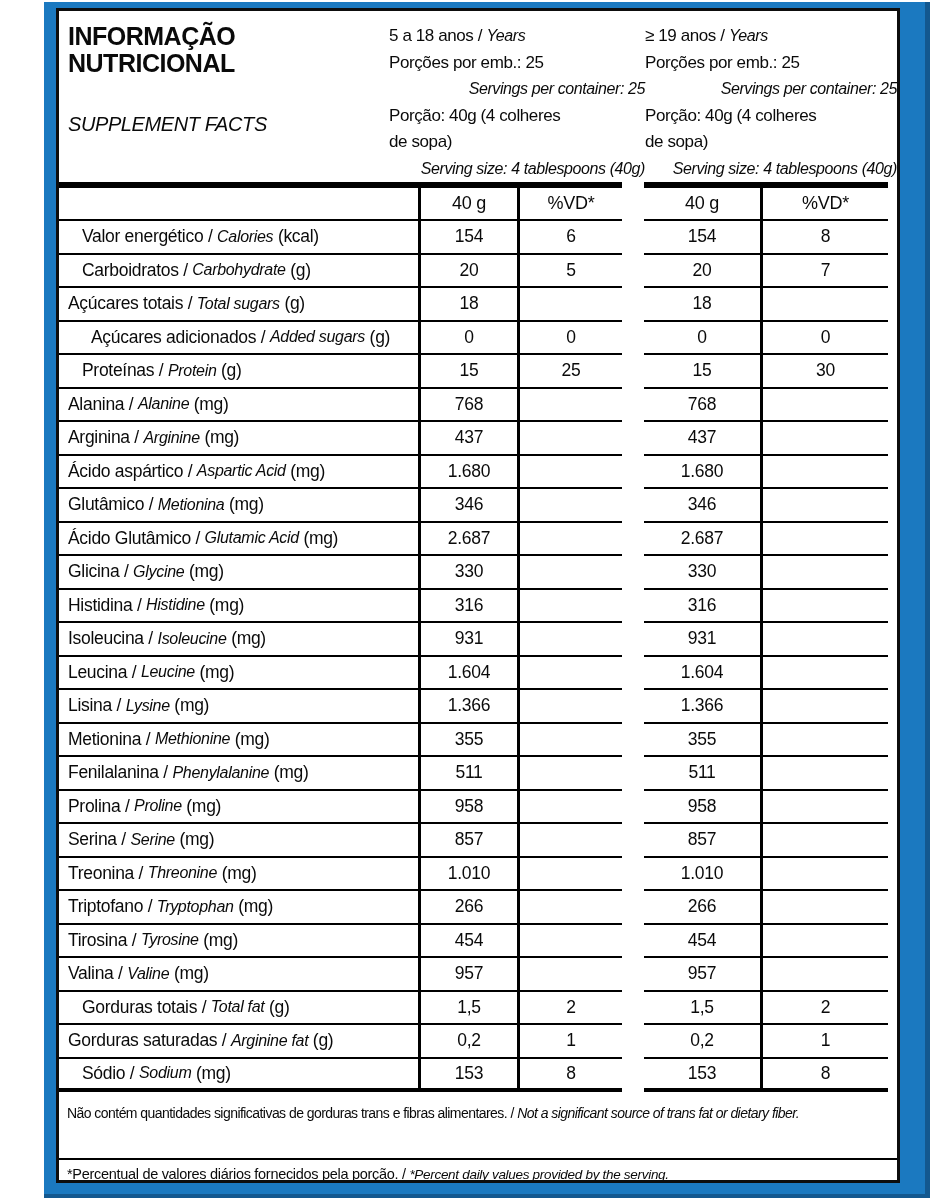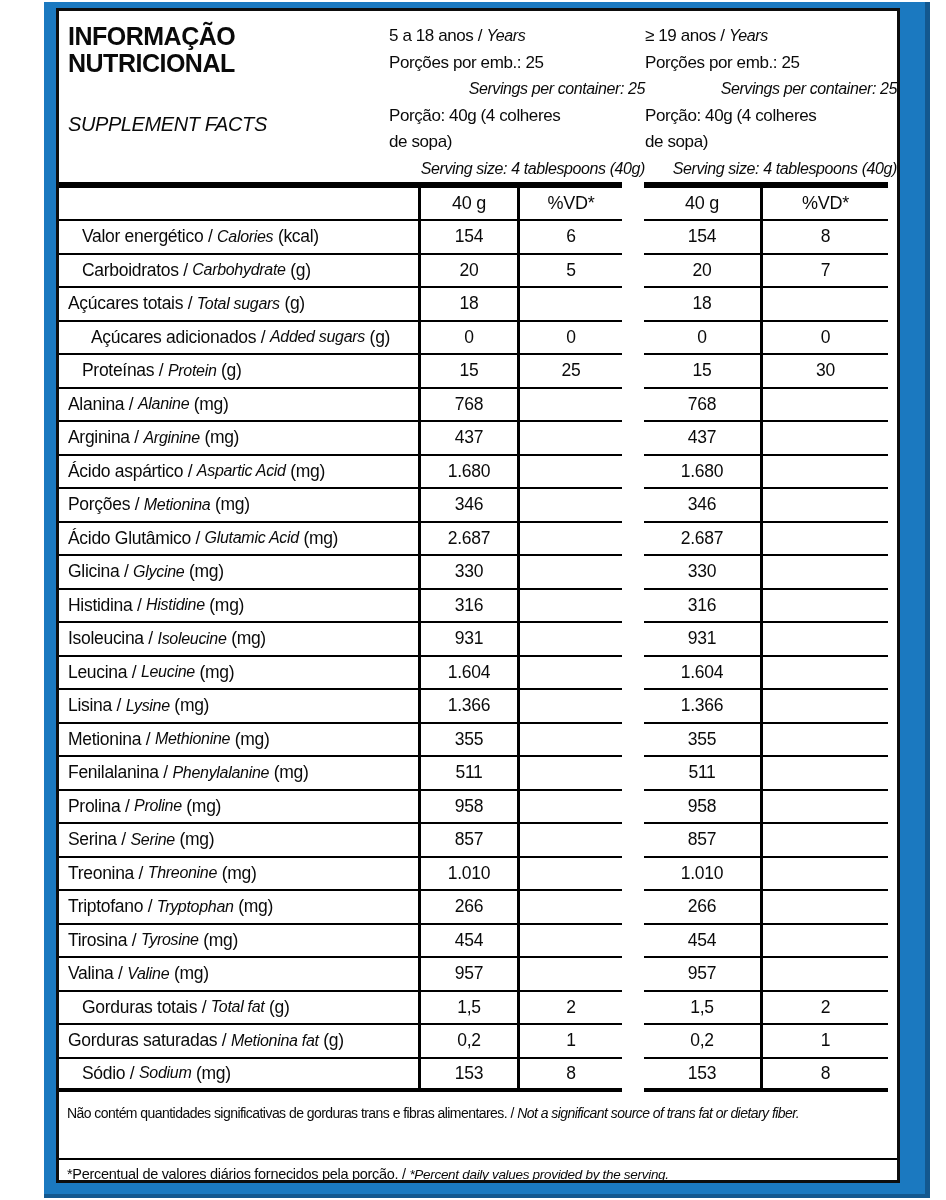--- a/index.html
+++ b/index.html
@@ -190,21 +190,21 @@
     </div>
     <div class="c c-v1">1.680</div>
     <div class="c c-d1"></div>
     <div class="c c-gap"></div>
     <div class="c c-v2">1.680</div>
     <div class="c c-d2"></div>
   </div>
 
   <div class="trow">
     <div class="c c-label ind1">
-      <span class="pt">Porções /</span>&nbsp;<em class="en">Metionina</em>&nbsp;<span class="unit">(mg)</span>
+      <span class="pt">Glutâmico /</span>&nbsp;<em class="en">Metionina</em>&nbsp;<span class="unit">(mg)</span>
     </div>
     <div class="c c-v1">346</div>
     <div class="c c-d1"></div>
     <div class="c c-gap"></div>
     <div class="c c-v2">346</div>
     <div class="c c-d2"></div>
   </div>
 
   <div class="trow">
     <div class="c c-label ind1">
@@ -366,21 +366,21 @@
     </div>
     <div class="c c-v1">1,5</div>
     <div class="c c-d1">2</div>
     <div class="c c-gap"></div>
     <div class="c c-v2">1,5</div>
     <div class="c c-d2">2</div>
   </div>
 
   <div class="trow">
     <div class="c c-label ind1">
-      <span class="pt">Gorduras saturadas /</span>&nbsp;<em class="en">Metionina fat</em>&nbsp;<span class="unit">(g)</span>
+      <span class="pt">Gorduras saturadas /</span>&nbsp;<em class="en">Arginine fat</em>&nbsp;<span class="unit">(g)</span>
     </div>
     <div class="c c-v1">0,2</div>
     <div class="c c-d1">1</div>
     <div class="c c-gap"></div>
     <div class="c c-v2">0,2</div>
     <div class="c c-d2">1</div>
   </div>
 
   <div class="trow">
     <div class="c c-label ind0">

